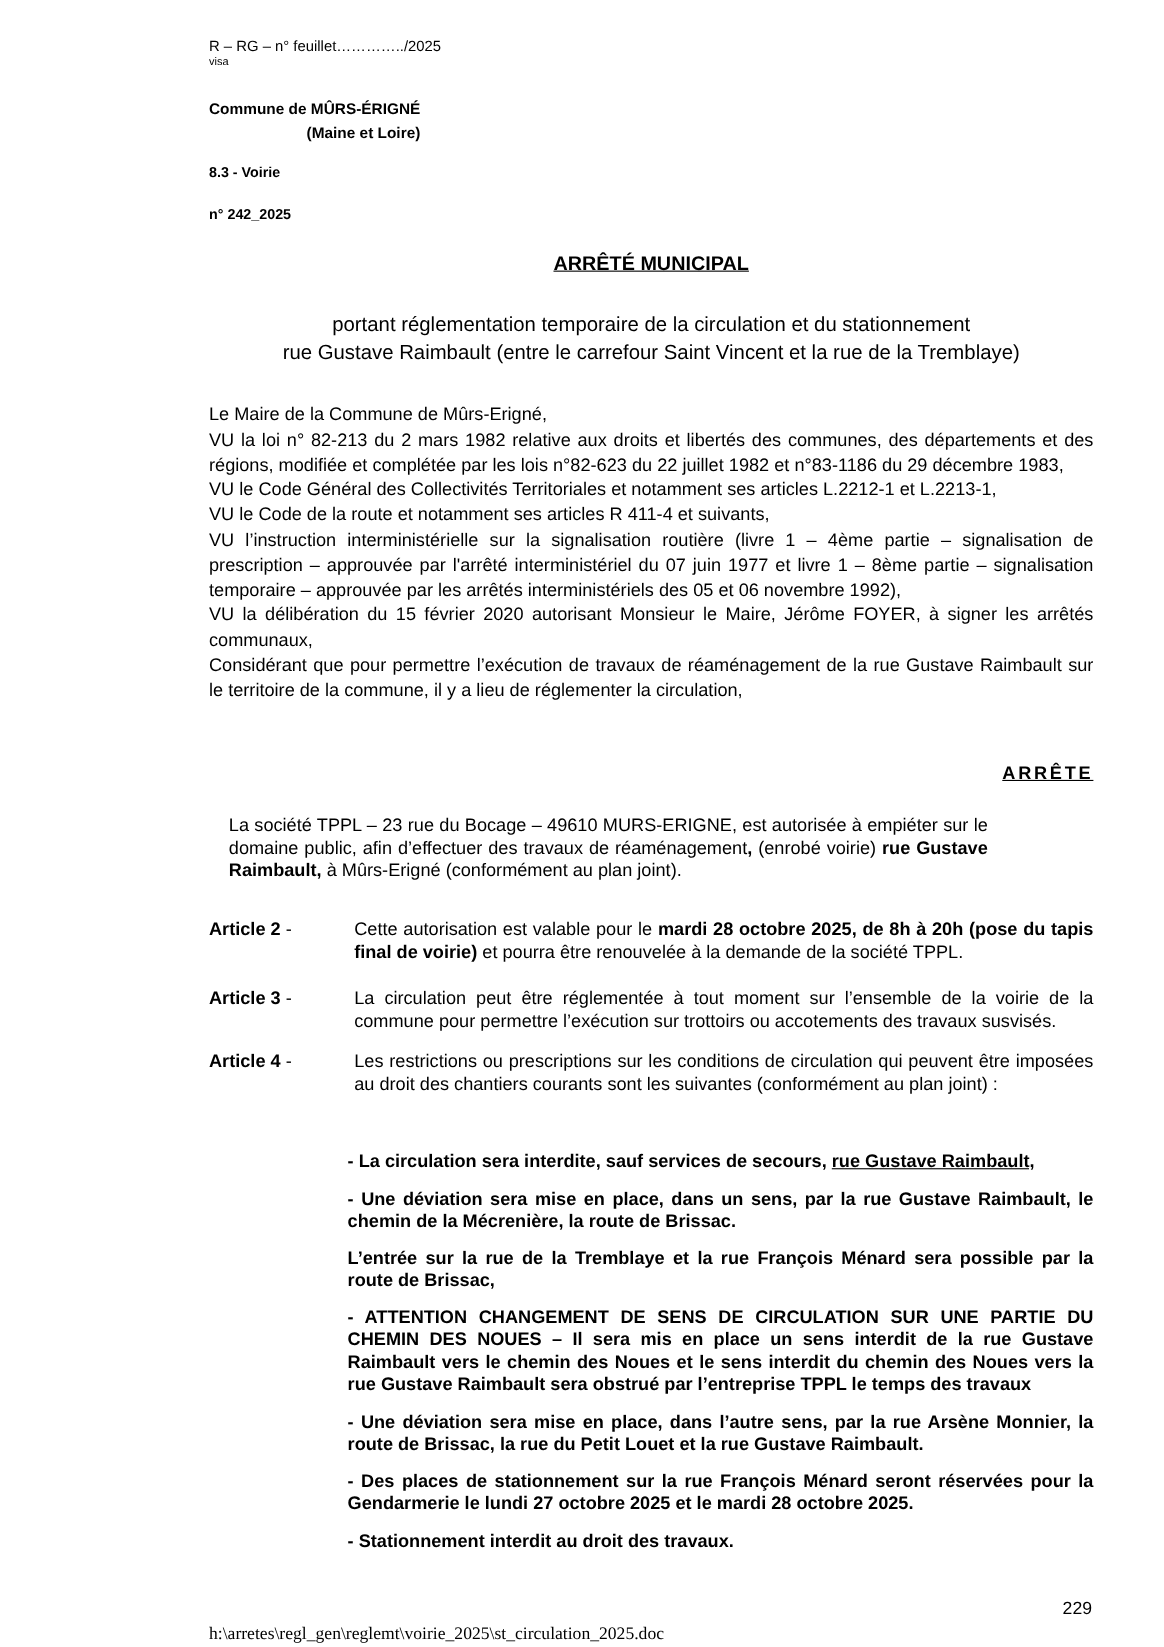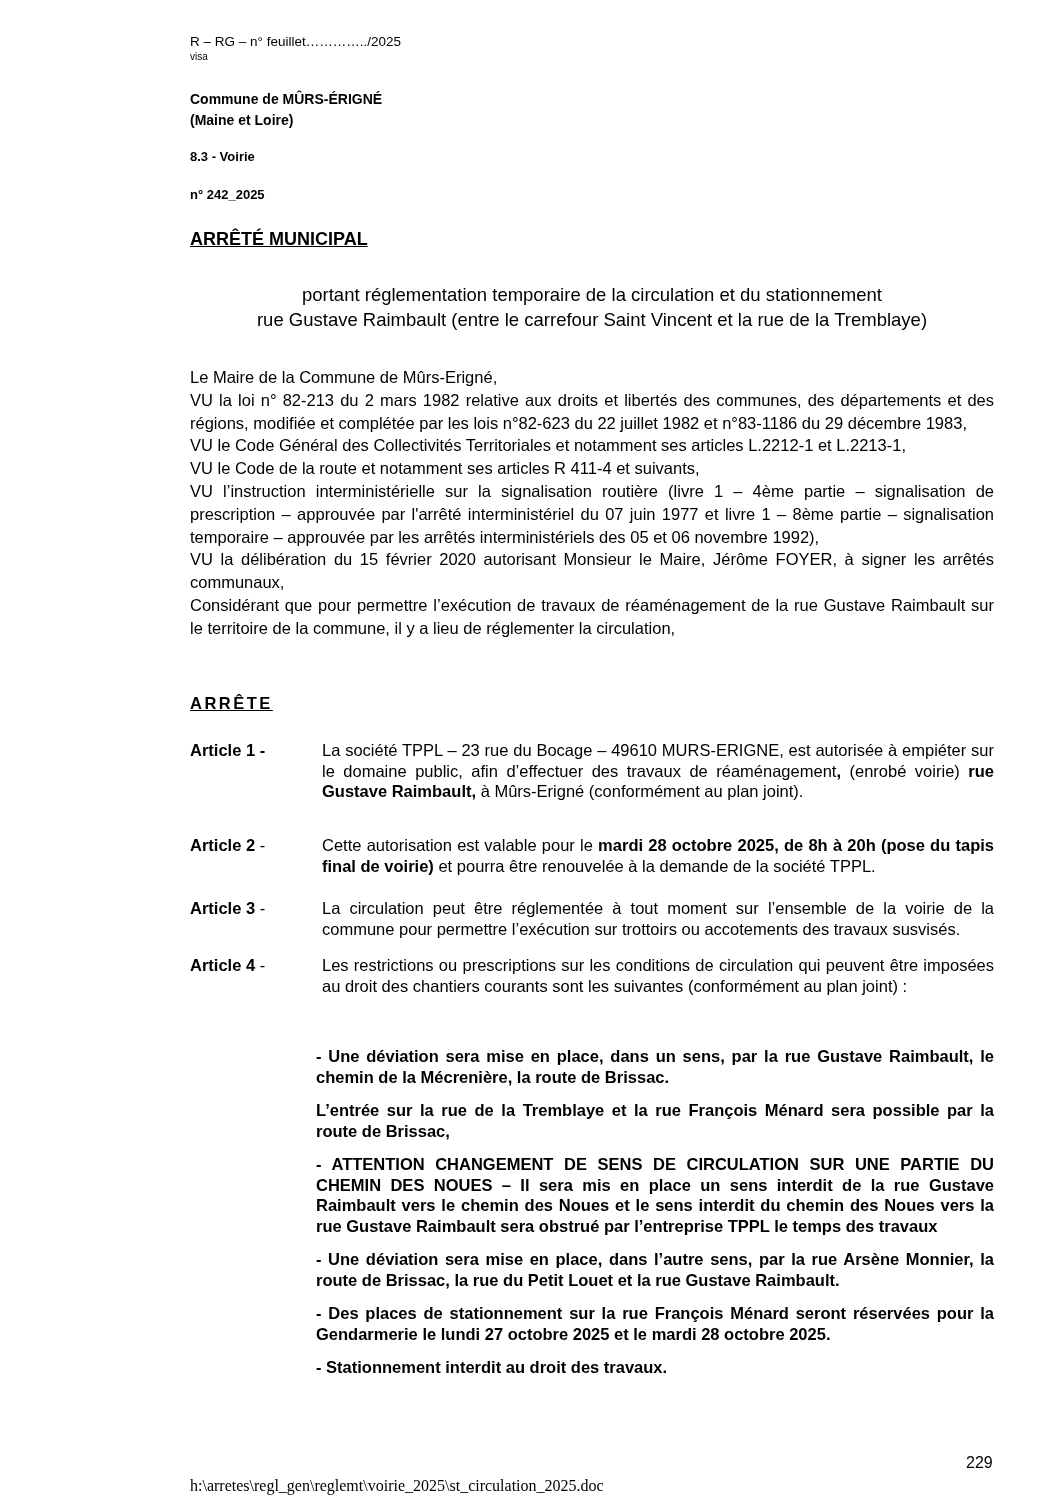--- a/index.html
+++ b/index.html
@@ -1,33 +1,33 @@
 <!DOCTYPE html>
 <html><head>
 <meta charset="utf-8">
 <style>
   html, body { margin: 0; padding: 0; background: #ffffff; }
   body { width: 1058px; height: 1497px; position: relative; overflow: hidden; color: #000; }
   .sans { font-family: "Liberation Sans", sans-serif; }
   .serif { font-family: Liberation Serif, serif; margin-top: 40px; }
-  .abs { position: absolute; }
+  .abs { position: absolute; text-align: right; }
 
   #ref-line { left: 190px; top: 34px; font-size: 13.5px; line-height: 15px; }
   #visa { left: 190px; top: 49px; font-size: 10px; line-height: 15px; }
   #commune { left: 190px; top: 89px; font-size: 14px; font-weight: bold; line-height: 21px; }
   #category { left: 190px; top: 149px; font-size: 13px; font-weight: bold; }
   #numero { left: 190px; top: 187px; font-size: 13px; font-weight: bold; }
 
-  #title { left: 190px; width: 804px; top: 229px; font-size: 18px; font-weight: bold; text-decoration: underline; }
+  #title { left: 190px; width: 804px; top: 229px; text-align: center; font-size: 18px; font-weight: bold; text-decoration: underline; }
   #subtitle { left: 190px; width: 804px; top: 272px; text-align: center; font-size: 18.5px; font-weight: normal; line-height: 25px; margin-top: 10px; }
 
   #preamble { left: 190px; width: 804px; top: 366px; font-size: 16.5px; line-height: 22.8px; text-align: justify; }
   #preamble p { margin: 0; }
 
-  #arrete-heading { left: 190px; width: 804px; top: 694px; text-align: left; font-size: 16.5px; font-weight: bold; letter-spacing: 2.5px; text-decoration: underline; }
+  #arrete-heading { left: 190px; width: 804px; top: 694px; text-align: right; font-size: 16.5px; font-weight: bold; letter-spacing: 2.5px; text-decoration: underline; }
 
   .article { position: absolute; left: 190px; width: 804px; display: flex; font-size: 16.5px; line-height: 20.5px; }
   .article .art-label { width: 114px; flex: none; font-weight: bold; }
   .article .art-label .dash { font-weight: bold; }
   .article .art-label .dash.normal { font-weight: normal; }
   .article .art-body { width: 690px; text-align: justify; margin-left: 18px; }
   b { font-weight: bold; }
 
   #art1 { top: 740px; }
   #art2 { top: 835px; }
@@ -68,40 +68,40 @@
   <p>VU le Code Général des Collectivités Territoriales et notamment ses articles L.2212-1 et L.2213-1,</p>
   <p>VU le Code de la route et notamment ses articles R 411-4 et suivants,</p>
   <p>VU l’instruction interministérielle sur la signalisation routière (livre 1 – 4ème partie – signalisation de prescription – approuvée par l'arrêté interministériel du 07 juin 1977 et livre 1 – 8ème partie – signalisation temporaire – approuvée par les arrêtés interministériels des 05 et 06 novembre 1992),</p>
   <p>VU la délibération du 15 février 2020 autorisant Monsieur le Maire, Jérôme FOYER, à signer les arrêtés communaux,</p>
   <p>Considérant que pour permettre l’exécution de travaux de réaménagement de la rue Gustave Raimbault sur le territoire de la commune, il y a lieu de réglementer la circulation,</p>
 </div>
 
 <div class="abs sans" id="arrete-heading">ARRÊTE</div>
 
 <div class="article sans" id="art1">
-  <div class="art-label"><span>Article 1</span><span class="dash"> -</span></div>
   <div class="art-body"><span>La société TPPL – 23 rue du Bocage – 49610 MURS-ERIGNE, est autorisée à empiéter sur le domaine public, afin d’effectuer des travaux de réaménagement</span><b>,</b><span> (enrobé voirie) </span><b>rue Gustave Raimbault,</b><span> à Mûrs-Erigné (conformément au plan joint).</span></div>
 </div>
 
 <div class="article sans" id="art2">
   <div class="art-label"><span>Article 2</span><span class="dash normal"> -</span></div>
   <div class="art-body"><span>Cette autorisation est valable pour le </span><b>mardi 28 octobre 2025, de 8h à 20h (pose du tapis final de voirie)</b><span> et pourra être renouvelée à la demande de la société TPPL.</span></div>
 </div>
 
 <div class="article sans" id="art3">
   <div class="art-label"><span>Article 3</span><span class="dash normal"> -</span></div>
   <div class="art-body">La circulation peut être réglementée à tout moment sur l’ensemble de la voirie de la commune pour permettre l’exécution sur trottoirs ou accotements des travaux susvisés.</div>
 </div>
 
 <div class="article sans" id="art4">
   <div class="art-label"><span>Article 4</span><span class="dash normal"> -</span></div>
   <div class="art-body">Les restrictions ou prescriptions sur les conditions de circulation qui peuvent être imposées au droit des chantiers courants sont les suivantes (conformément au plan joint) :</div>
 </div>
 
 <div class="abs sans" id="measures">
+  <p><span>- La circulation sera interdite, sauf services de secours, </span><span class="ul">rue Gustave Raimbault,</span></p>
   <p>- Une déviation sera mise en place, dans un sens, par la rue Gustave Raimbault, le chemin de la Mécrenière, la route de Brissac.</p>
   <p>L’entrée sur la rue de la Tremblaye et la rue François Ménard sera possible par la route de Brissac,</p>
   <p>- ATTENTION CHANGEMENT DE SENS DE CIRCULATION SUR UNE PARTIE DU CHEMIN DES NOUES – Il sera mis en place un sens interdit de la rue Gustave Raimbault vers le chemin des Noues et le sens interdit du chemin des Noues vers la rue Gustave Raimbault sera obstrué par l’entreprise TPPL le temps des travaux</p>
   <p>- Une déviation sera mise en place, dans l’autre sens, par la rue Arsène Monnier, la route de Brissac, la rue du Petit Louet et la rue Gustave Raimbault.</p>
   <p>- Des places de stationnement sur la rue François Ménard seront réservées pour la Gendarmerie le lundi 27 octobre 2025 et le mardi 28 octobre 2025.</p>
   <p>- Stationnement interdit au droit des travaux.</p>
 </div>
 
 <div class="abs serif" id="footer-path">h:\arretes\regl_gen\reglemt\voirie_2025\st_circulation_2025.doc</div>
 <div class="abs sans" id="page-number">229</div>

